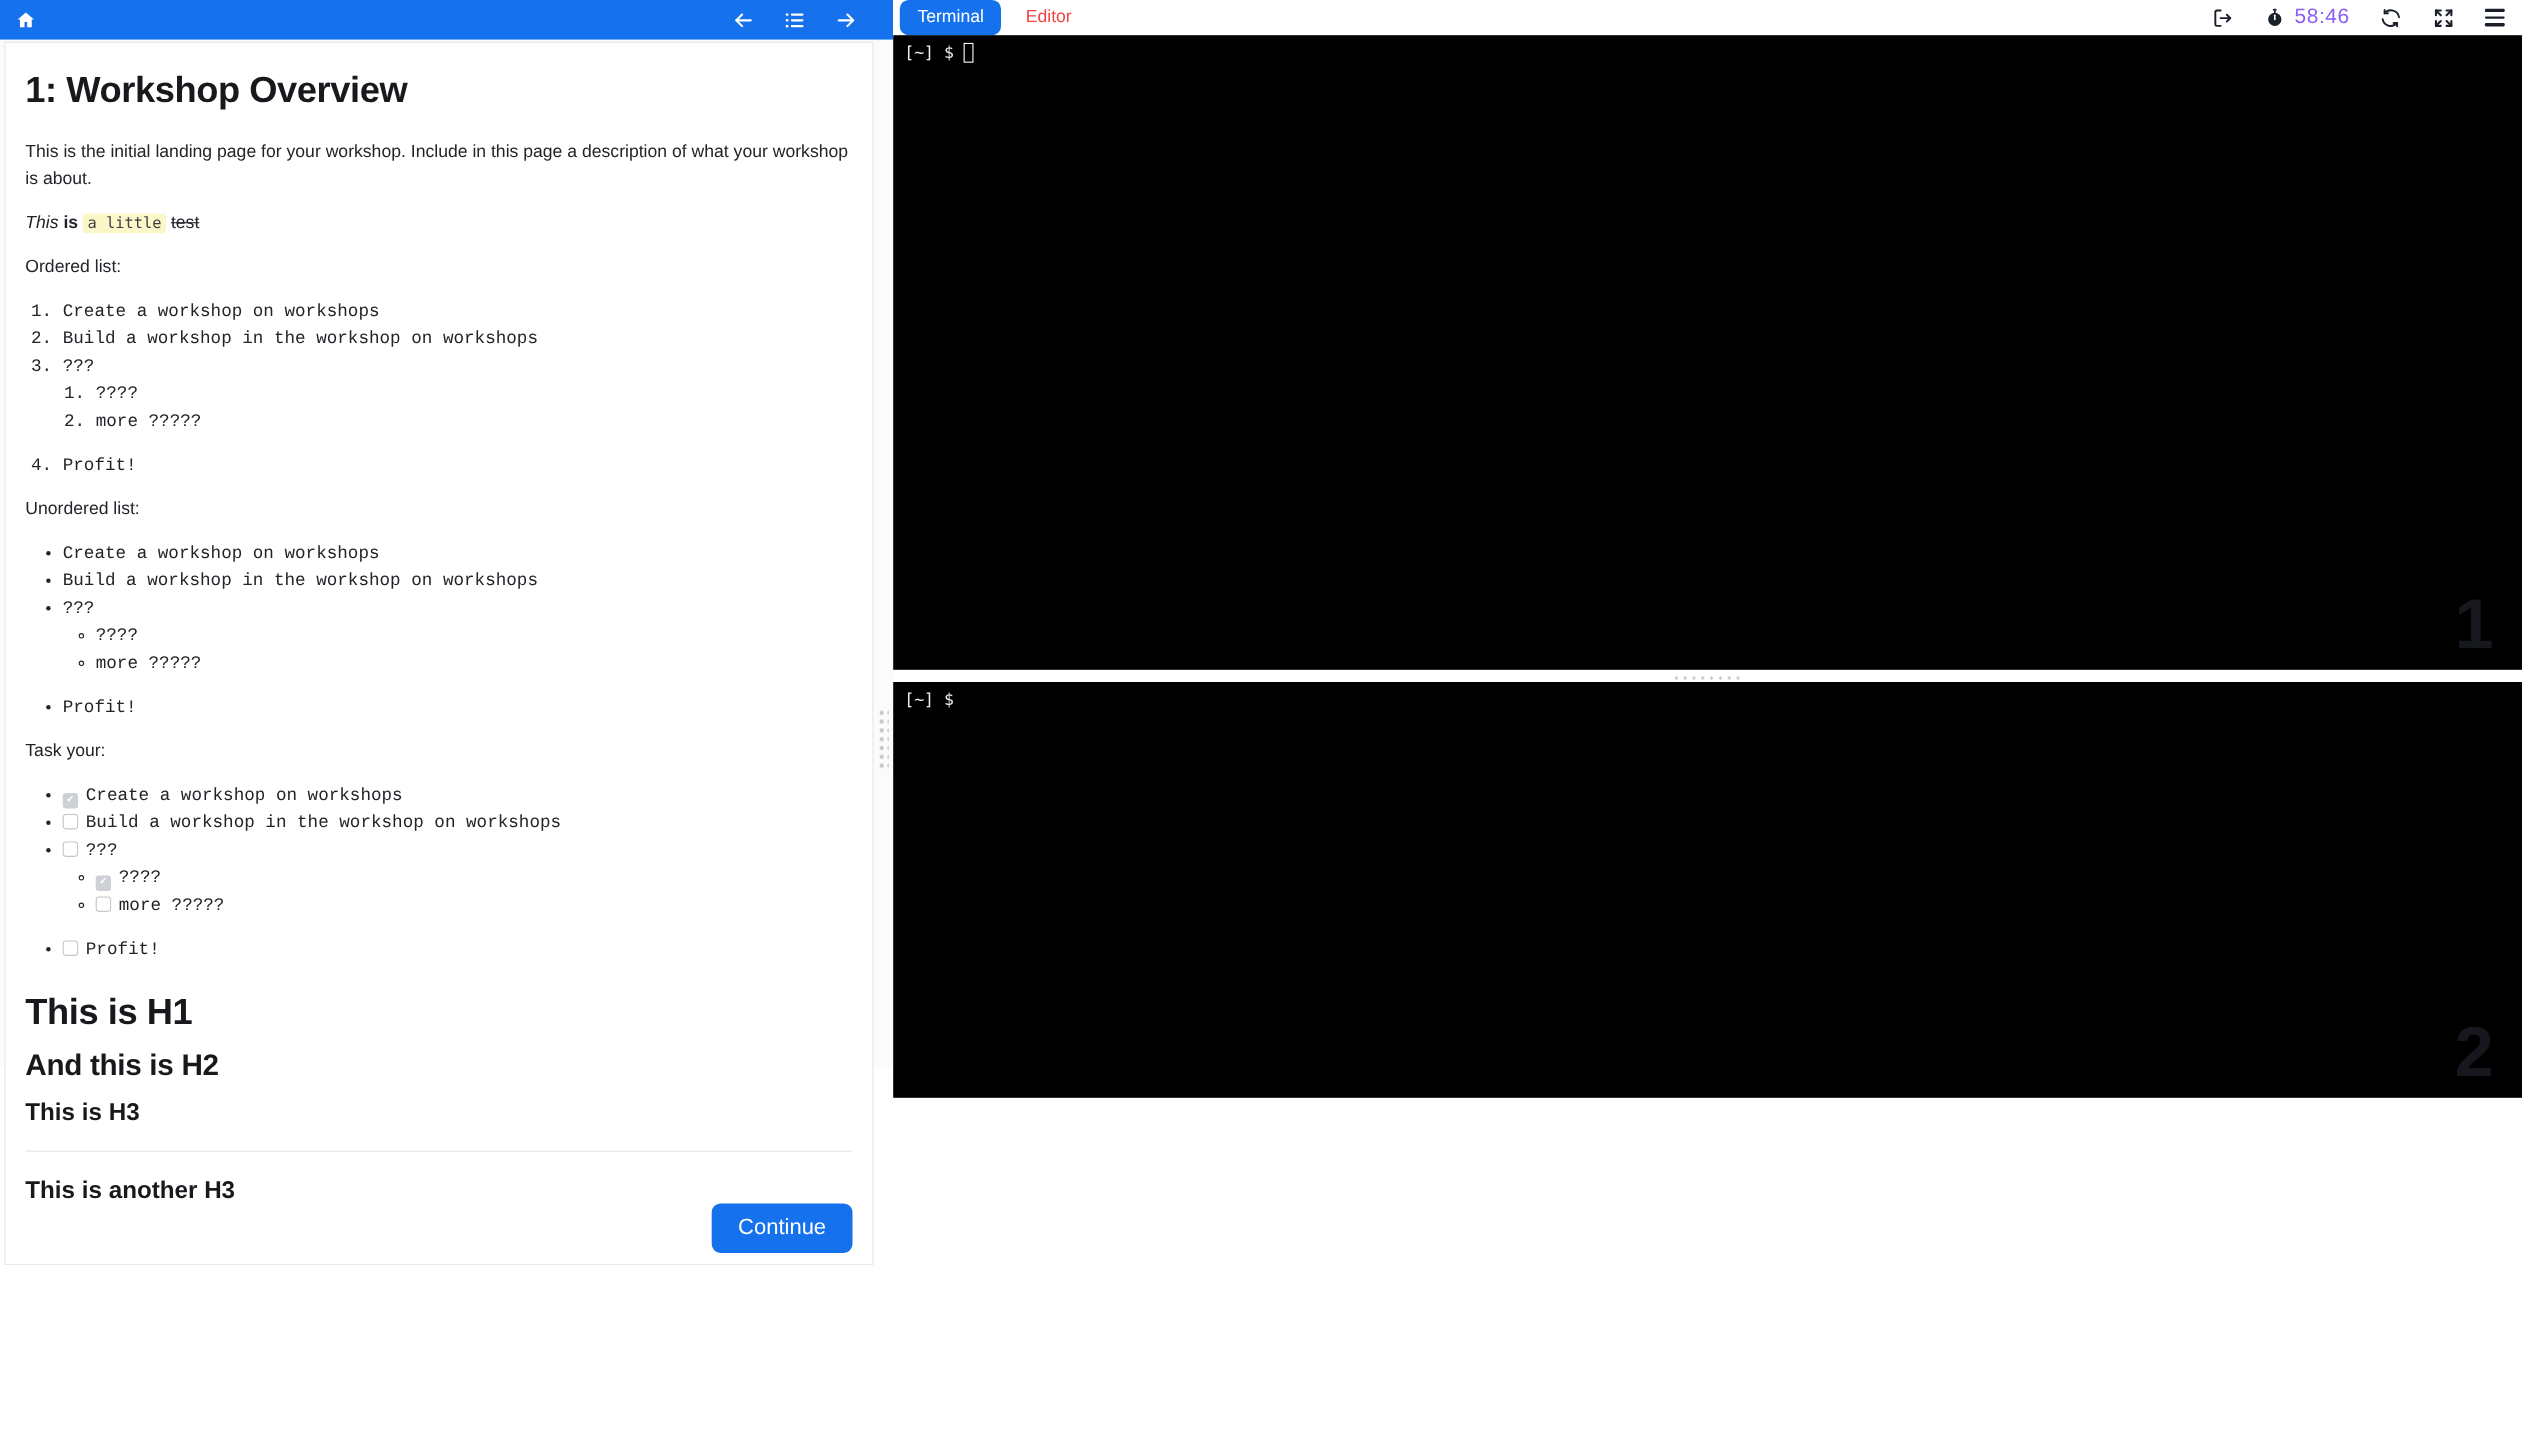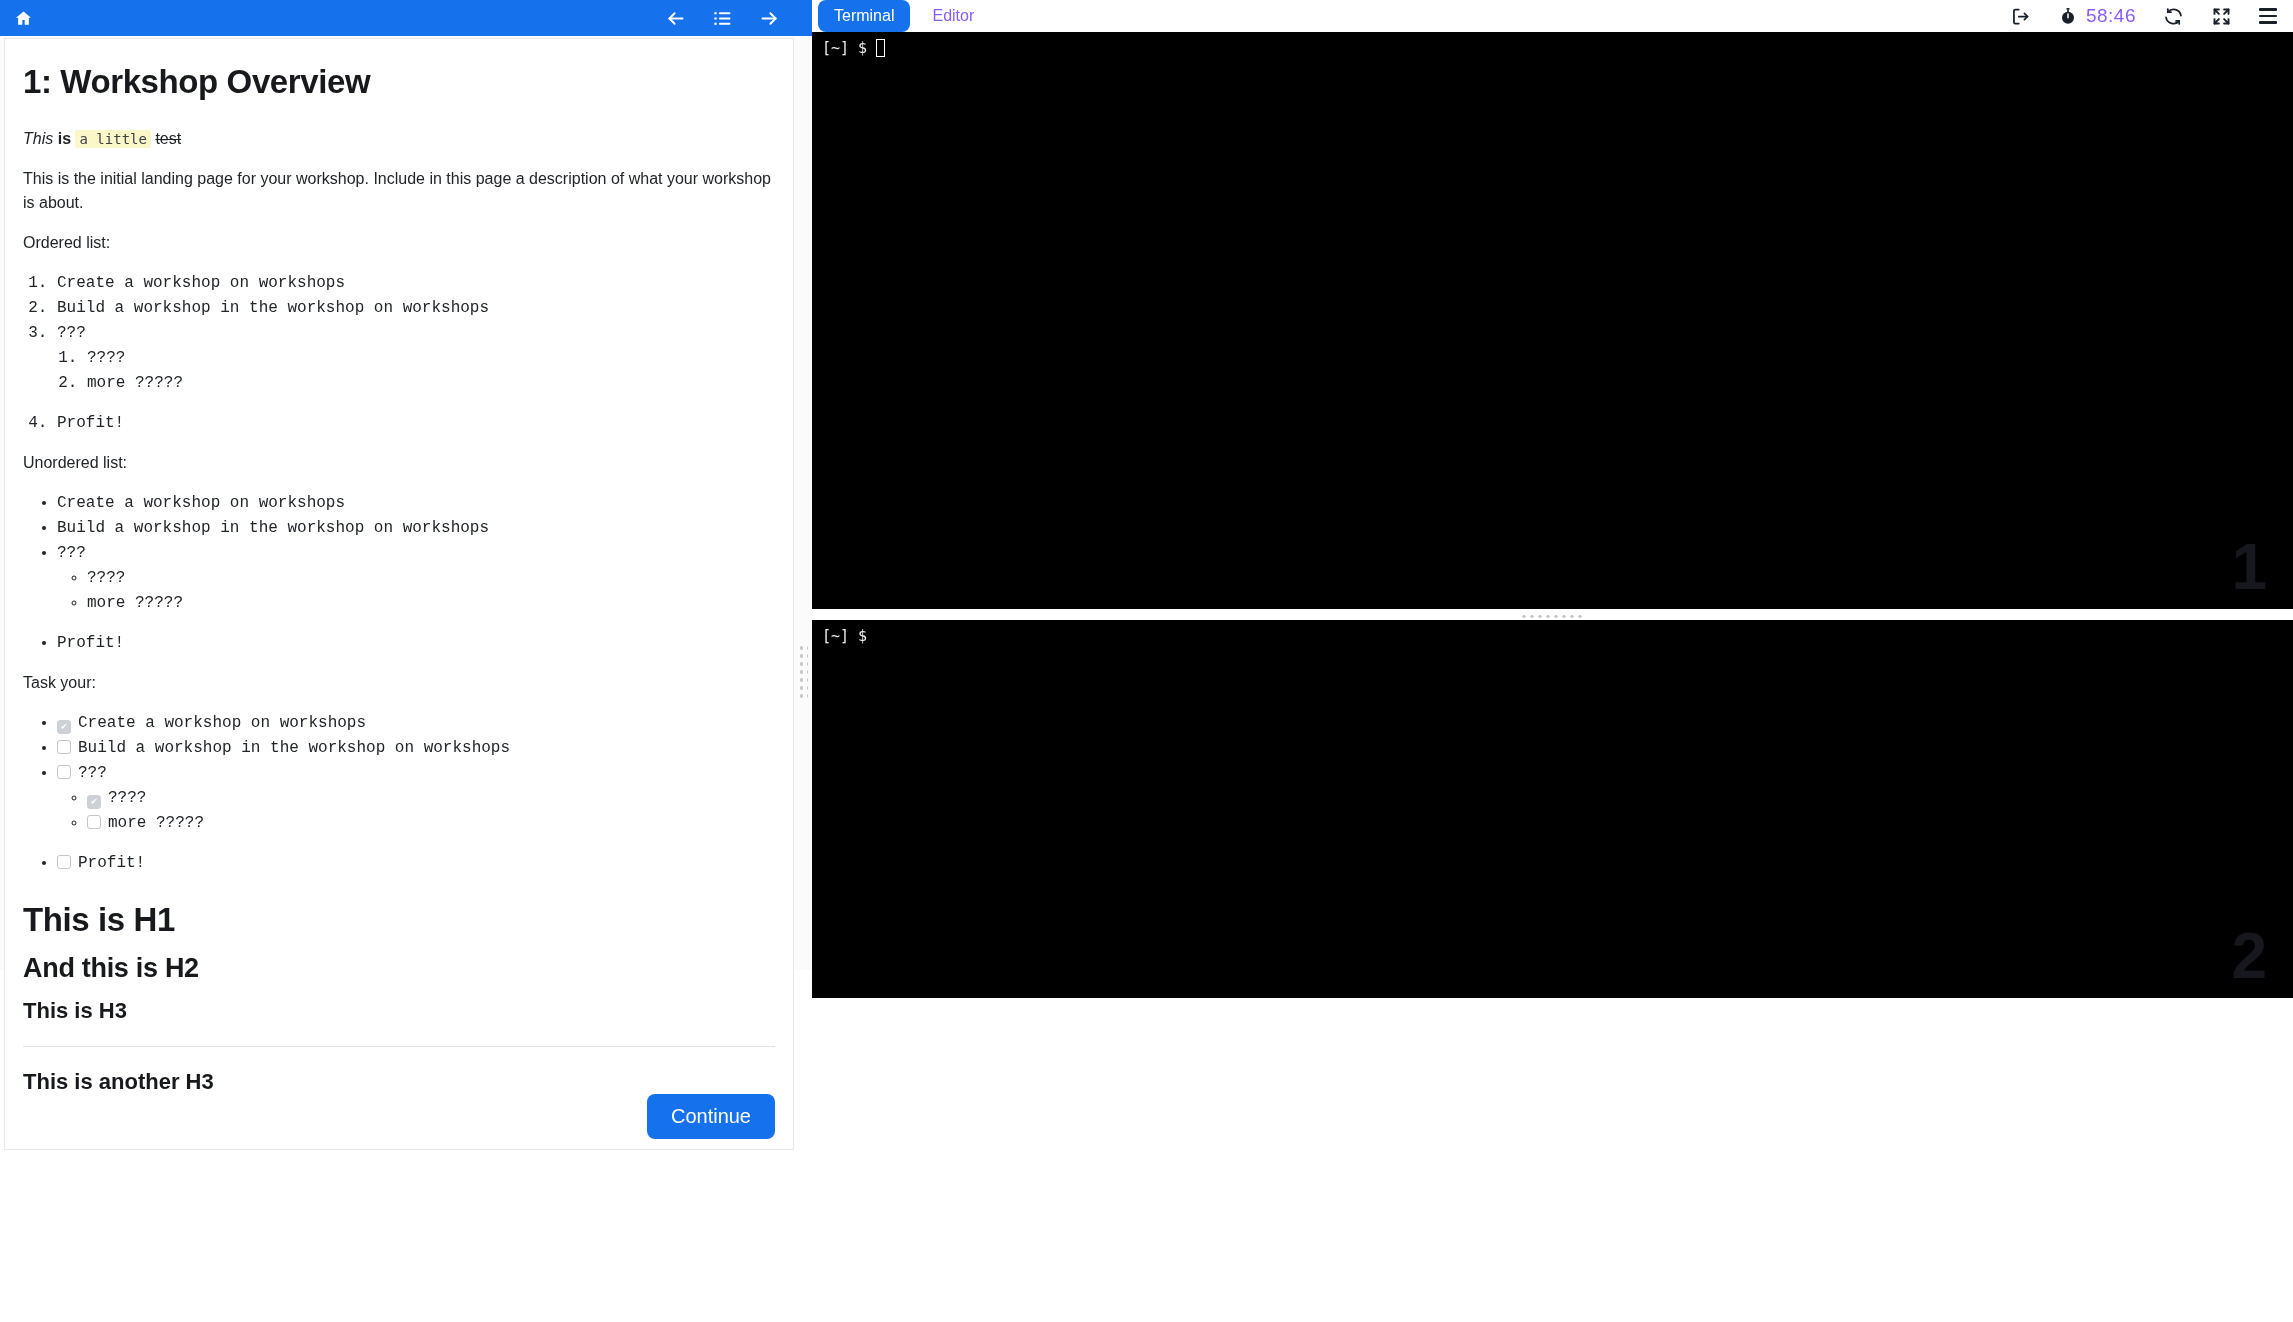--- a/index.html
+++ b/index.html
@@ -42,21 +42,21 @@
   
   .v-resizer { position:absolute; left:798px; top:644px; width:10px; height:58px; cursor:col-resize;
                background-image:radial-gradient(#c7c7c7 1.6px, transparent 1.7px); background-size:7px 8px; }
 
   
   .right-col { position:absolute; left:812px; top:0; width:1481px; height:998px; background:#fff;
                display:flex; flex-direction:column; }
   .ws-topbar { height:40px; display:flex; align-items:center; padding:0 16px 0 6px; background:#fff; }
   .tab-pill { background:#1672ec; color:#fff; font-size:16px; padding:7px 16px; border-radius:8px; border:none;
               font-family:"Liberation Sans",sans-serif; cursor:pointer; }
-  .tab-link { color:#8b5cf6; font-size:16px; margin-left:22px; background:none; border:none; cursor:pointer;
+  .tab-link { color:#ef4444; font-size:16px; margin-left:22px; background:none; border:none; cursor:pointer;
               font-family:"Liberation Sans",sans-serif; }
   .ws-tools { margin-left:auto; display:flex; align-items:center; gap:27px; color:#1a2029; }
   .timer-group { display:flex; align-items:center; gap:8px; }
   .timer-text { font-size:19px; color:#8b5cf6; letter-spacing:0.5px; }
   .burger { display:flex; flex-direction:column; gap:4px; cursor:pointer; }
   .burger span { display:block; width:18px; height:2.4px; background:#1a2029; border-radius:1px; }
 
   .terminal { background:#000; position:relative; padding:7px 10px; font-family:"DejaVu Sans Mono", monospace;
               font-size:15px; color:#ededed; cursor:text; }
   .terminal-1 { height:760px; }
@@ -109,23 +109,23 @@
               <path d="M13 6l6 6-6 6"></path>
             </svg>
         </span>
       </button>
     </div>
   </div>
 
   <div class="doc-card">
     <h1 class="page-title">1: Workshop Overview</h1>
 
+    <p>This is the initial landing page for your workshop. Include in this page a description of what your workshop is about.</p>
+
     <p><em>This</em> <strong>is</strong> <span class="inline-code">a little</span> <span class="strike">test</span></p>
-
-    <p>This is the initial landing page for your workshop. Include in this page a description of what your workshop is about.</p>
 
     <p>Ordered list:</p>
     <ol>
       <li>Create a workshop on workshops</li>
       <li>Build a workshop in the workshop on workshops</li>
       <li><span>???</span>
         <ol>
           <li>????</li>
           <li>more ?????</li>
         </ol>

